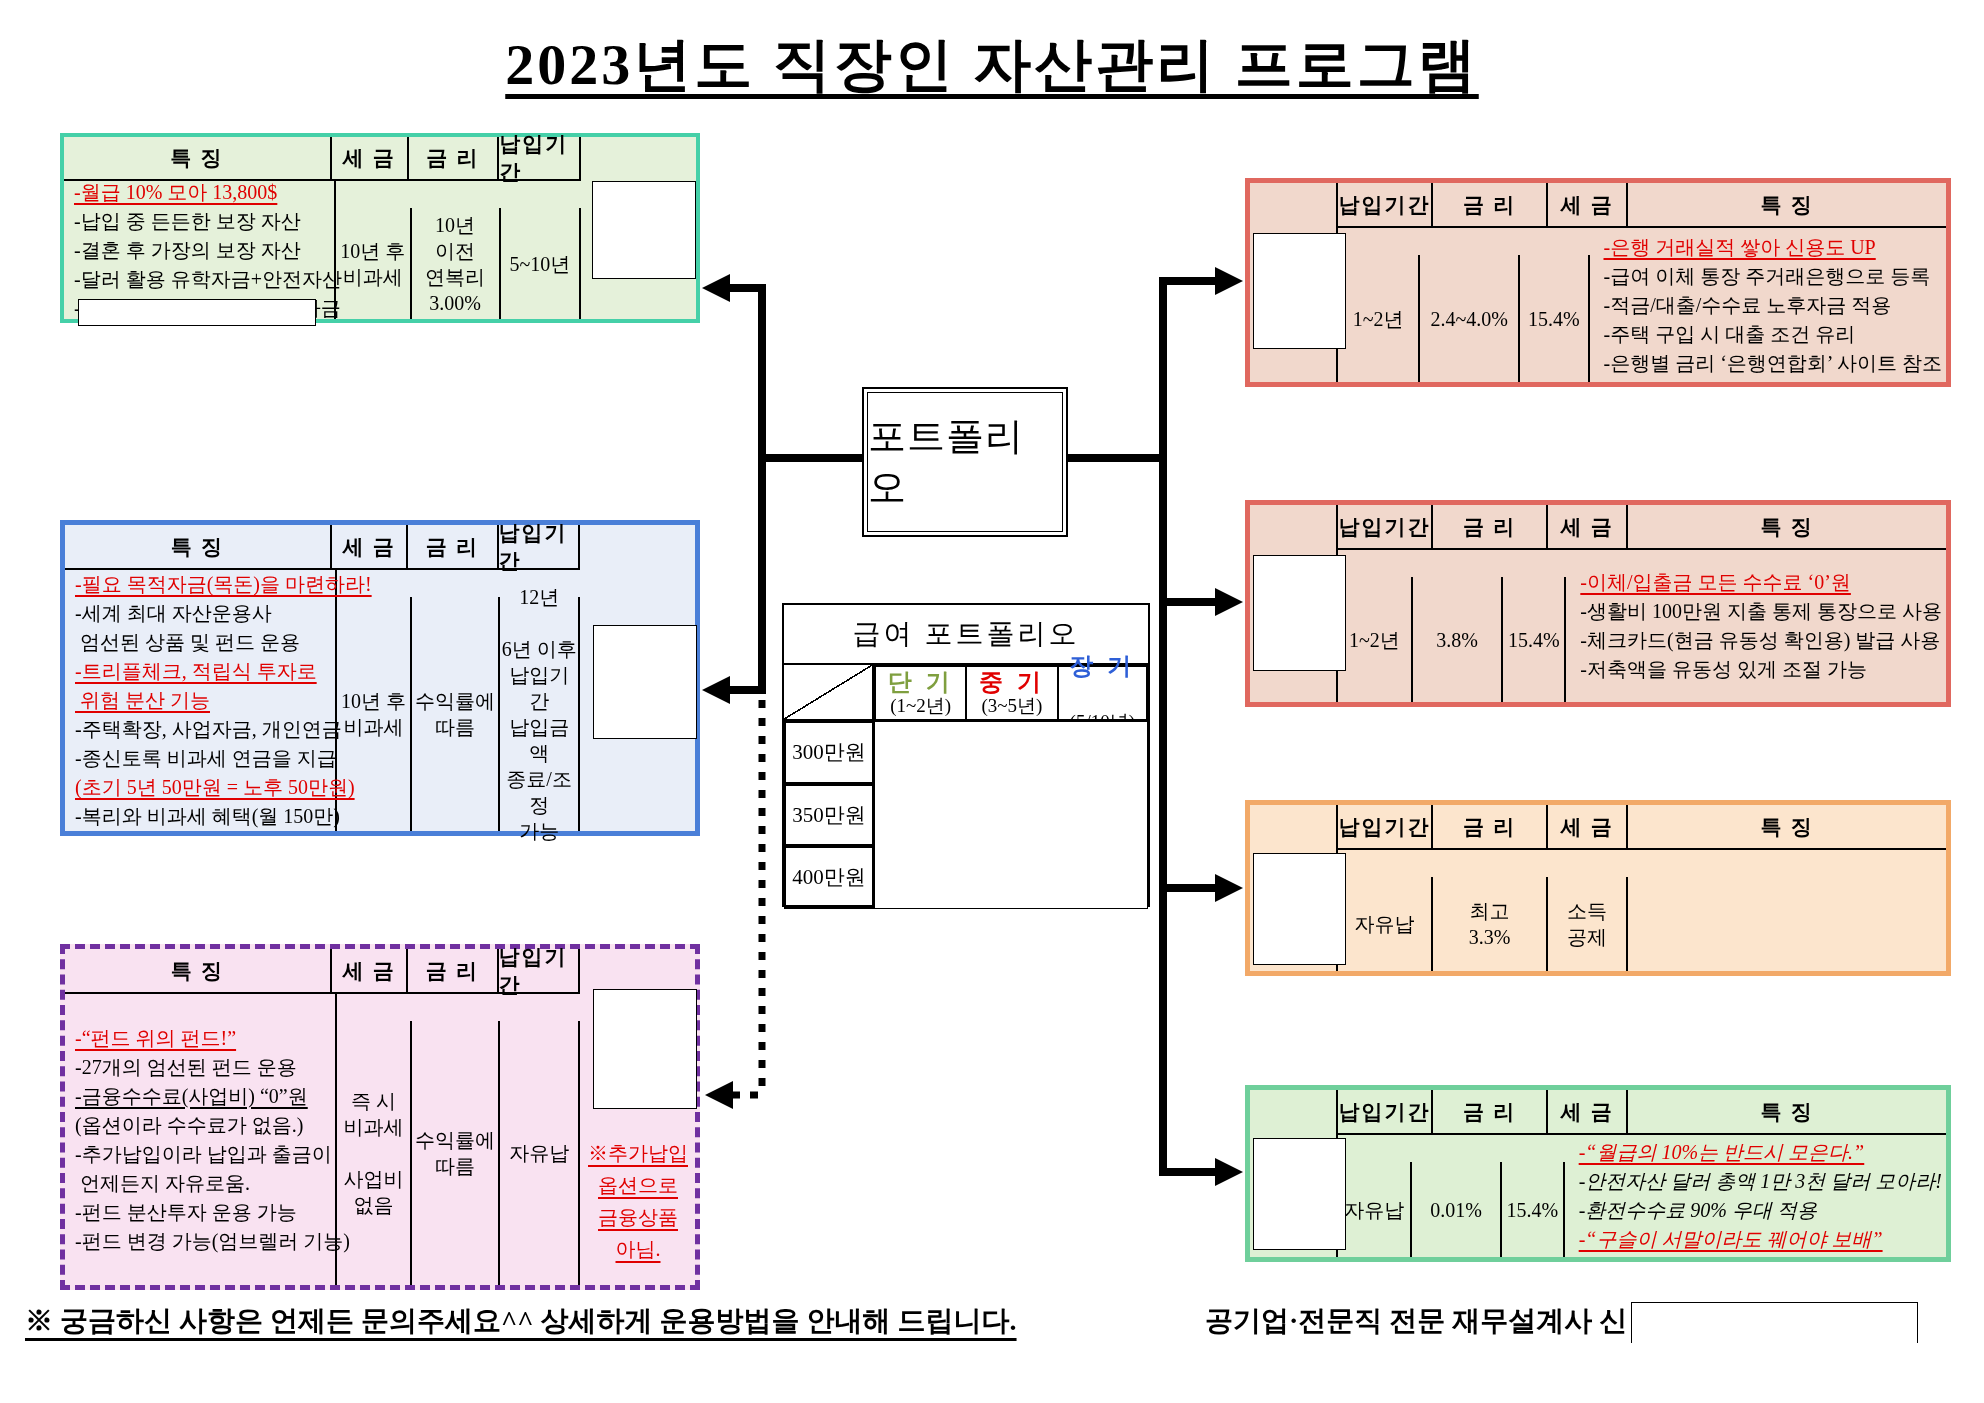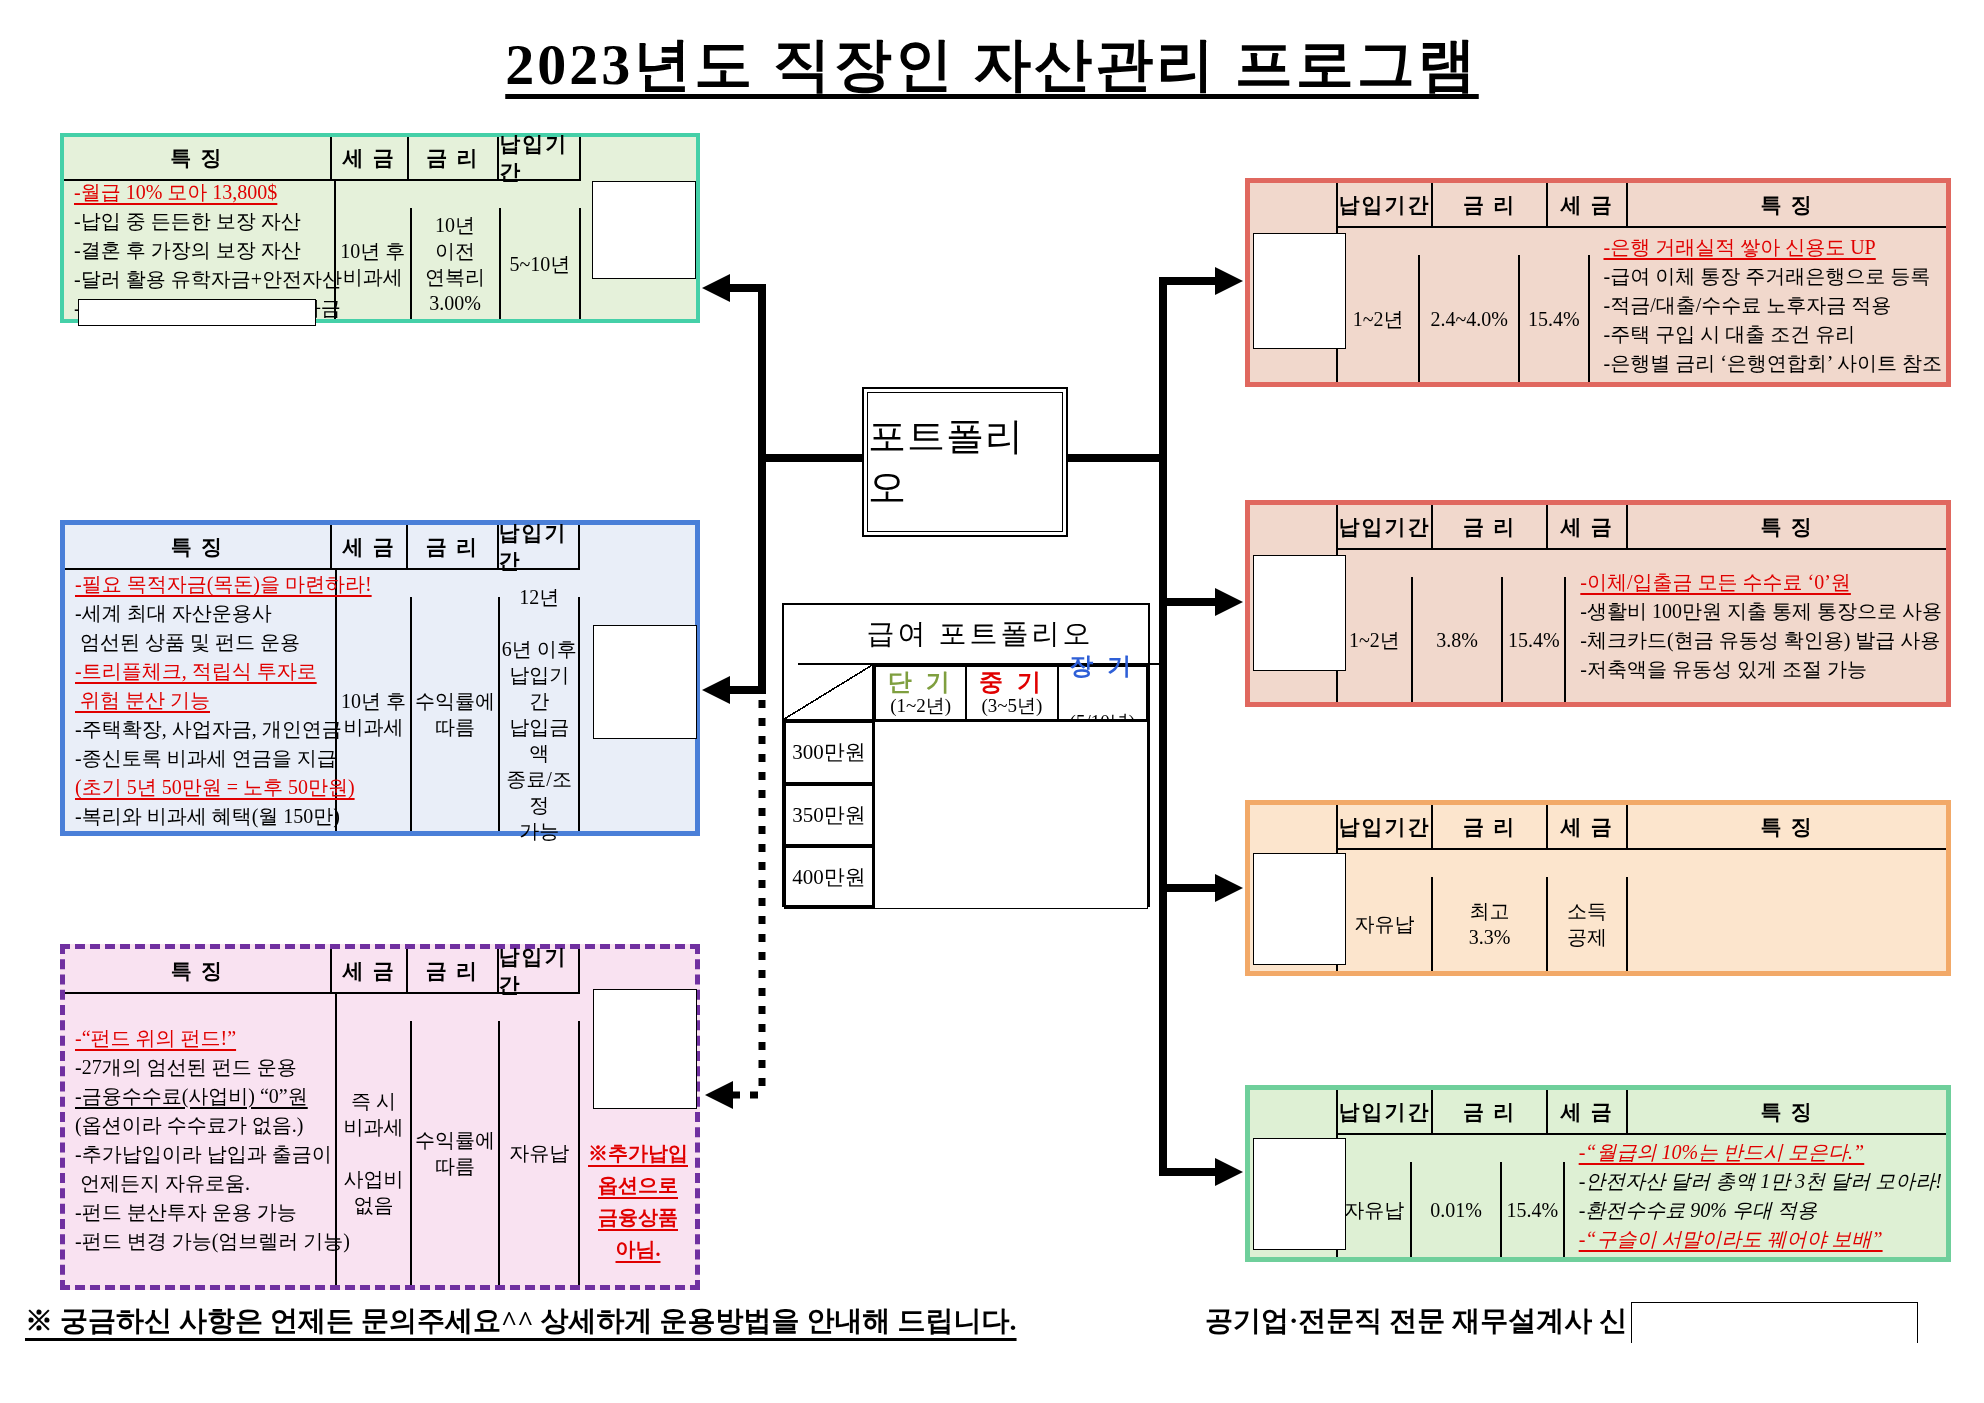--- a/index.html
+++ b/index.html
@@ -31,21 +31,21 @@
   
   #portfolio-box{position:absolute;left:862px;top:387px;width:206px;height:150px;
      border:2.5px solid #000;box-sizing:border-box;padding:3px;background:#fff;z-index:4;}
   #portfolio-inner{width:100%;height:100%;border:1.5px solid #000;box-sizing:border-box;
      display:flex;align-items:center;justify-content:center;font-size:38px;letter-spacing:1px;}
   
   #salary-table{position:absolute;left:782px;top:603px;width:368px;height:304px;
      border:2px solid #000;box-sizing:border-box;background:#fff;}
   #salary-title{position:absolute;left:0;top:0;width:100%;height:60px;border-bottom:2px solid #000;
      box-sizing:border-box;display:flex;align-items:center;justify-content:center;
-     font-size:28px;letter-spacing:3px;margin-left:14px;}
+     font-size:28px;letter-spacing:3px;}
   .sal-hcell{position:absolute;border:2px solid #000;box-sizing:border-box;display:flex;
      flex-direction:column;align-items:center;justify-content:center;line-height:1.05;}
   .sal-h-main{font-size:24px;font-weight:600;letter-spacing:4px;}
   .sal-h-sub{font-size:19px;color:#000;}
   .sal-diag{position:absolute;border-right:2px solid #000;border-bottom:2px solid #000;box-sizing:border-box;
      background:linear-gradient(to bottom right,transparent 49.3%,#000 49.3%,#000 51%,transparent 51%);}
   .sal-row{position:absolute;border:2px solid #000;box-sizing:border-box;display:flex;
      align-items:center;justify-content:center;font-size:21px;}
   
   #connectors{position:absolute;left:0;top:0;width:1984px;height:1403px;z-index:5;pointer-events:none;}
@@ -152,21 +152,21 @@
 
 사업비
 없음</div>
           <div class="bcell val" style="width: 92px;">수익률에
 따름</div>
           <div class="bcell val" style="width: 83px;">자유납</div>
         </div>
       </div>
       <div class="side side-l"></div>
       <div class="redact" style="left: 528px; top: 40px; width: 104px; height: 120px;"></div>
-      <div class="sidenote" style="top: 188px; left: 520px; right: 4px; font-weight: bold;">※추가납입
+      <div class="sidenote" style="top: 188px; left: 520px; right: 4px;">※추가납입
 옵션으로
 금융상품
 아님.</div>
     </div>
 
   <div id="portfolio-box">
     <div id="portfolio-inner">포트폴리오</div>
   </div>
 
   <div id="salary-table">

